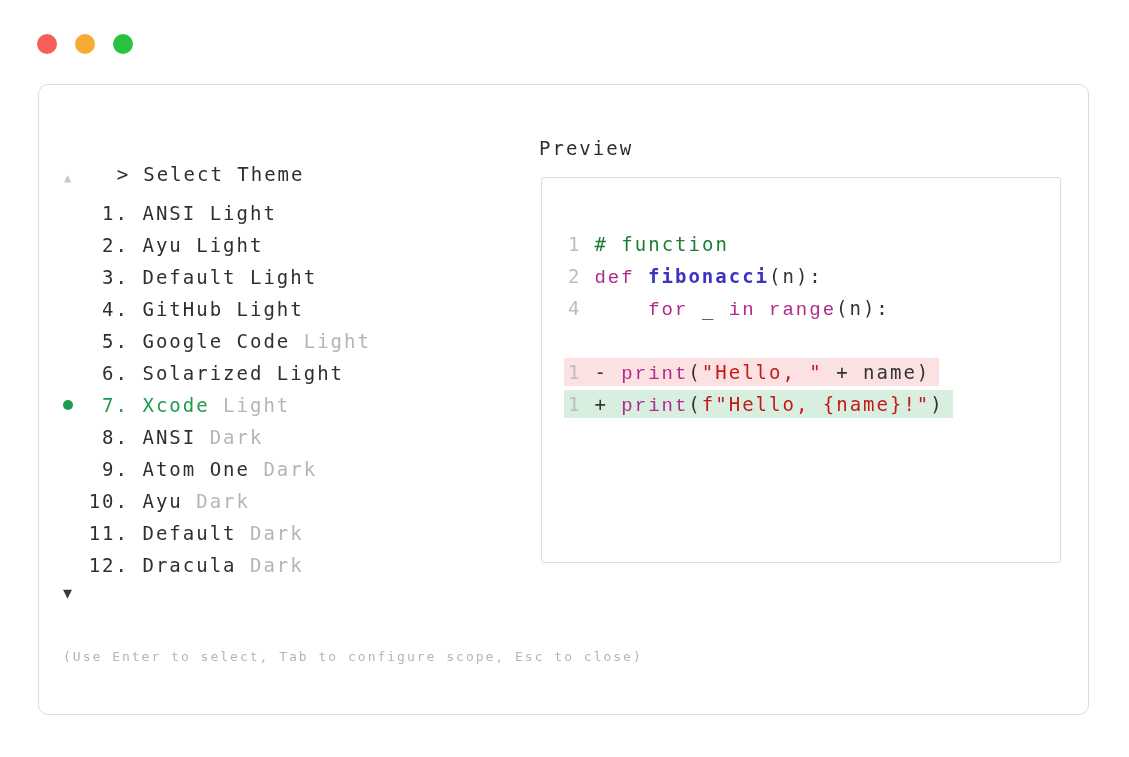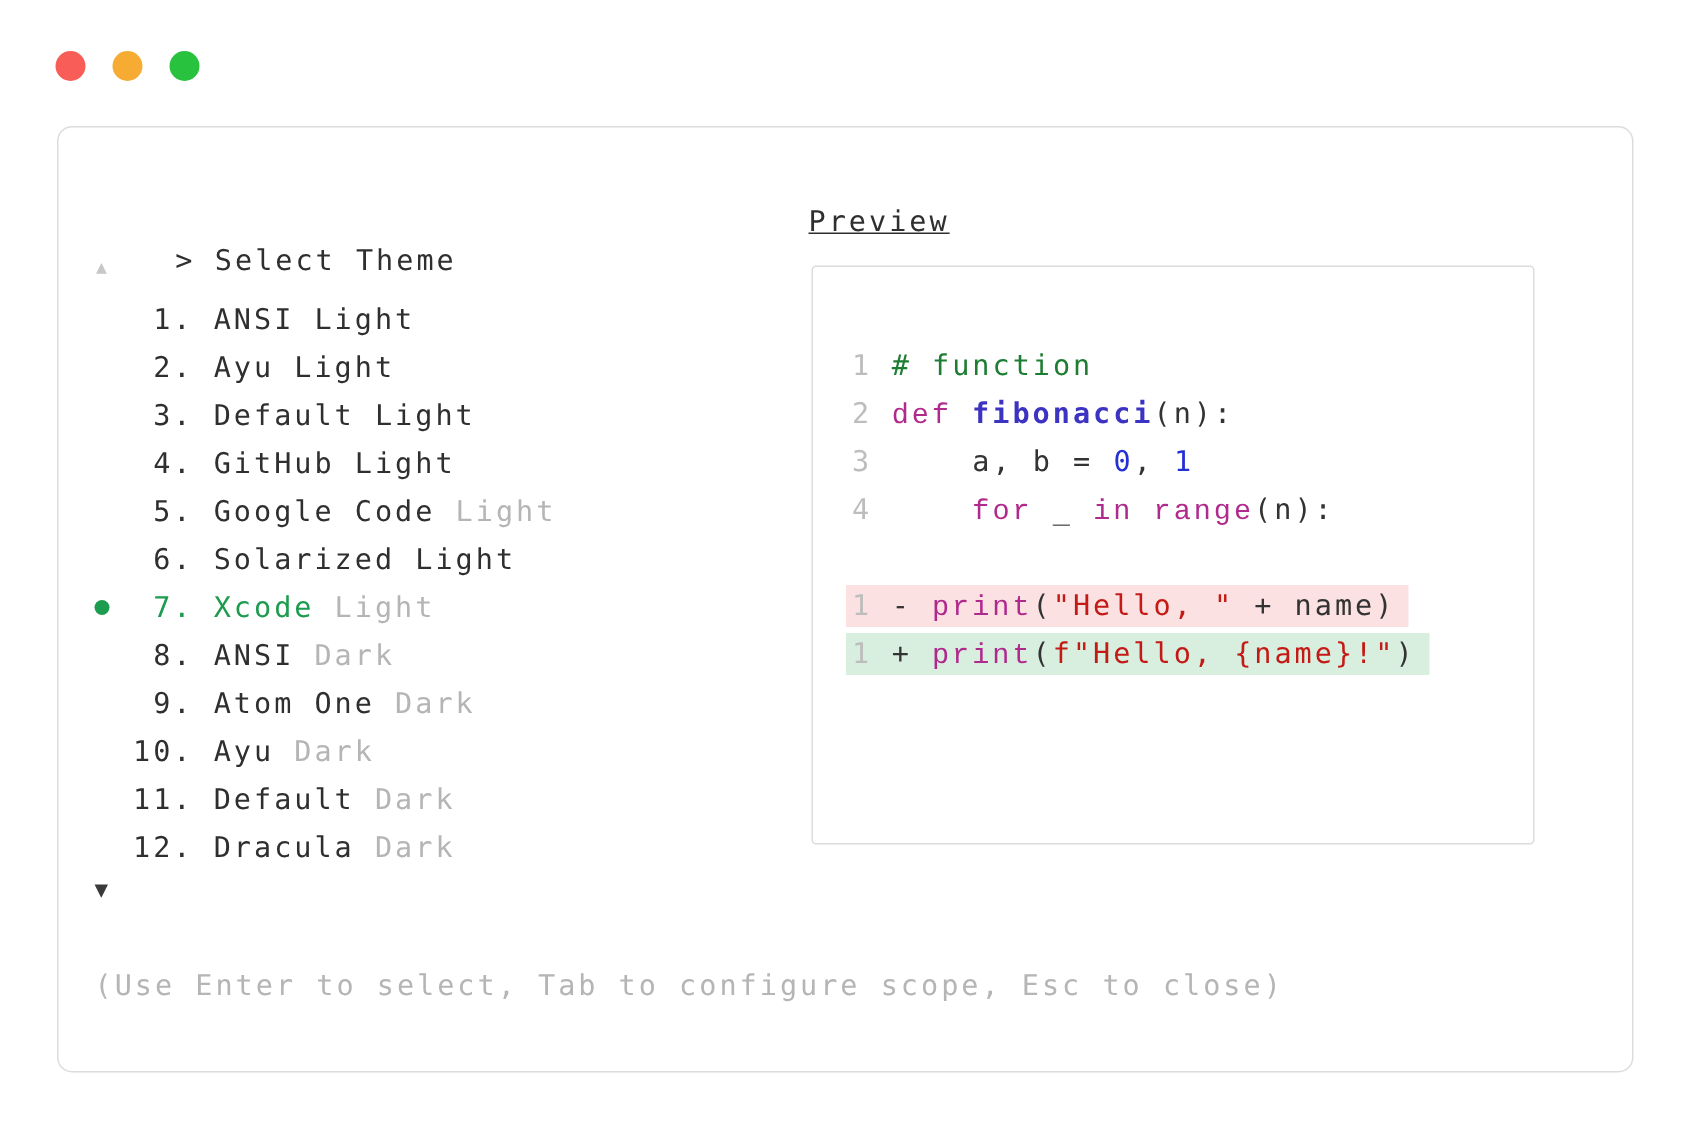--- a/index.html
+++ b/index.html
@@ -43,28 +43,28 @@
   .theme-item.selected .opt-num,
   .theme-item.selected .opt-name { color: var(--accent-green, #1d9b4e); }
 
   .scroll-down {
     position: absolute; left: 24px; top: 498px;
     font-size: 15px; line-height: 20px; color: #3a3a3a;
   }
 
   .hint {
     position: absolute; left: 24px; top: 558px;
-    font-size: 19px; letter-spacing: 2px; line-height: 28px;
+    font-size: 13px; letter-spacing: 2px; line-height: 28px;
     color: var(--muted, #b5b5b5); white-space: pre;
   }
 
   
-  .preview-title { position: absolute; left: 500px; top: 50px; line-height: 26px; text-decoration: underline; }
+  .preview-title { position: absolute; left: 500px; top: 50px; line-height: 26px; }
   .preview-box {
-    position: absolute; left: 502px; top: 92px; width: 482px; height: 386px;
+    position: absolute; left: 502px; top: 92px; width: 520px; height: 386px;
     border: 1px solid var(--panel-border, #dcdcdc); border-radius: 3px; background: #fff;
   }
   .code { position: absolute; left: 26px; top: 50px; right: 8px; }
   .code-row { height: 32px; line-height: 32px; white-space: pre; font-size: 19px; letter-spacing: 2px; }
   .line-wrap { display: inline; }
   .ln { color: var(--line-number, #bdbdbd); margin-right: 13px; }
   .diff-removed { background: var(--diff-removed-bg, #fbe1e1); padding: 3px 9px 3px 4px; margin-left: -4px; }
   .diff-added   { background: var(--diff-added-bg, #d8efe0);   padding: 3px 9px 3px 4px; margin-left: -4px; }
 
   .tk-plain   { color: var(--code-text, #333333); }
@@ -109,21 +109,20 @@
   <div class="scroll-down">▼</div>
 
   <div class="hint">(Use Enter to select, Tab to configure scope, Esc to close)</div>
 
   <div class="preview-title mono">Preview</div>
 
   <div class="preview-box">
     <div class="code" id="code-lines">
         <div class="code-row"><span class="line-wrap"><span class="ln">1</span><span class="tk-comment"># function</span></span></div>
         <div class="code-row"><span class="line-wrap"><span class="ln">2</span><span class="tk-keyword">def </span><span class="tk-func">fibonacci</span><span class="tk-plain">(n):</span></span></div>
-        <div class="code-row"><span class="line-wrap"><span class="ln">3</span><span class="tk-plain">    a, b = </span><span class="tk-num">0</span><span class="tk-plain">, </span><span class="tk-num">1</span></span></div>
         <div class="code-row"><span class="line-wrap"><span class="ln">4</span><span class="tk-plain">    </span><span class="tk-keyword">for</span><span class="tk-plain"> _ </span><span class="tk-keyword">in</span><span class="tk-plain"> </span><span class="tk-keyword">range</span><span class="tk-plain">(n):</span></span></div>
         <div class="code-row">&nbsp;</div>
         <div class="code-row"><span class="line-wrap diff-removed"><span class="ln">1</span><span class="tk-plain">- </span><span class="tk-keyword">print</span><span class="tk-plain">(</span><span class="tk-str">"Hello, "</span><span class="tk-plain"> + name)</span></span></div>
         <div class="code-row"><span class="line-wrap diff-added"><span class="ln">1</span><span class="tk-plain">+ </span><span class="tk-keyword">print</span><span class="tk-plain">(</span><span class="tk-str">f"Hello, {name}!"</span><span class="tk-plain">)</span></span></div>
       </div>
   </div>
 
 </div>
 
 </body></html>

